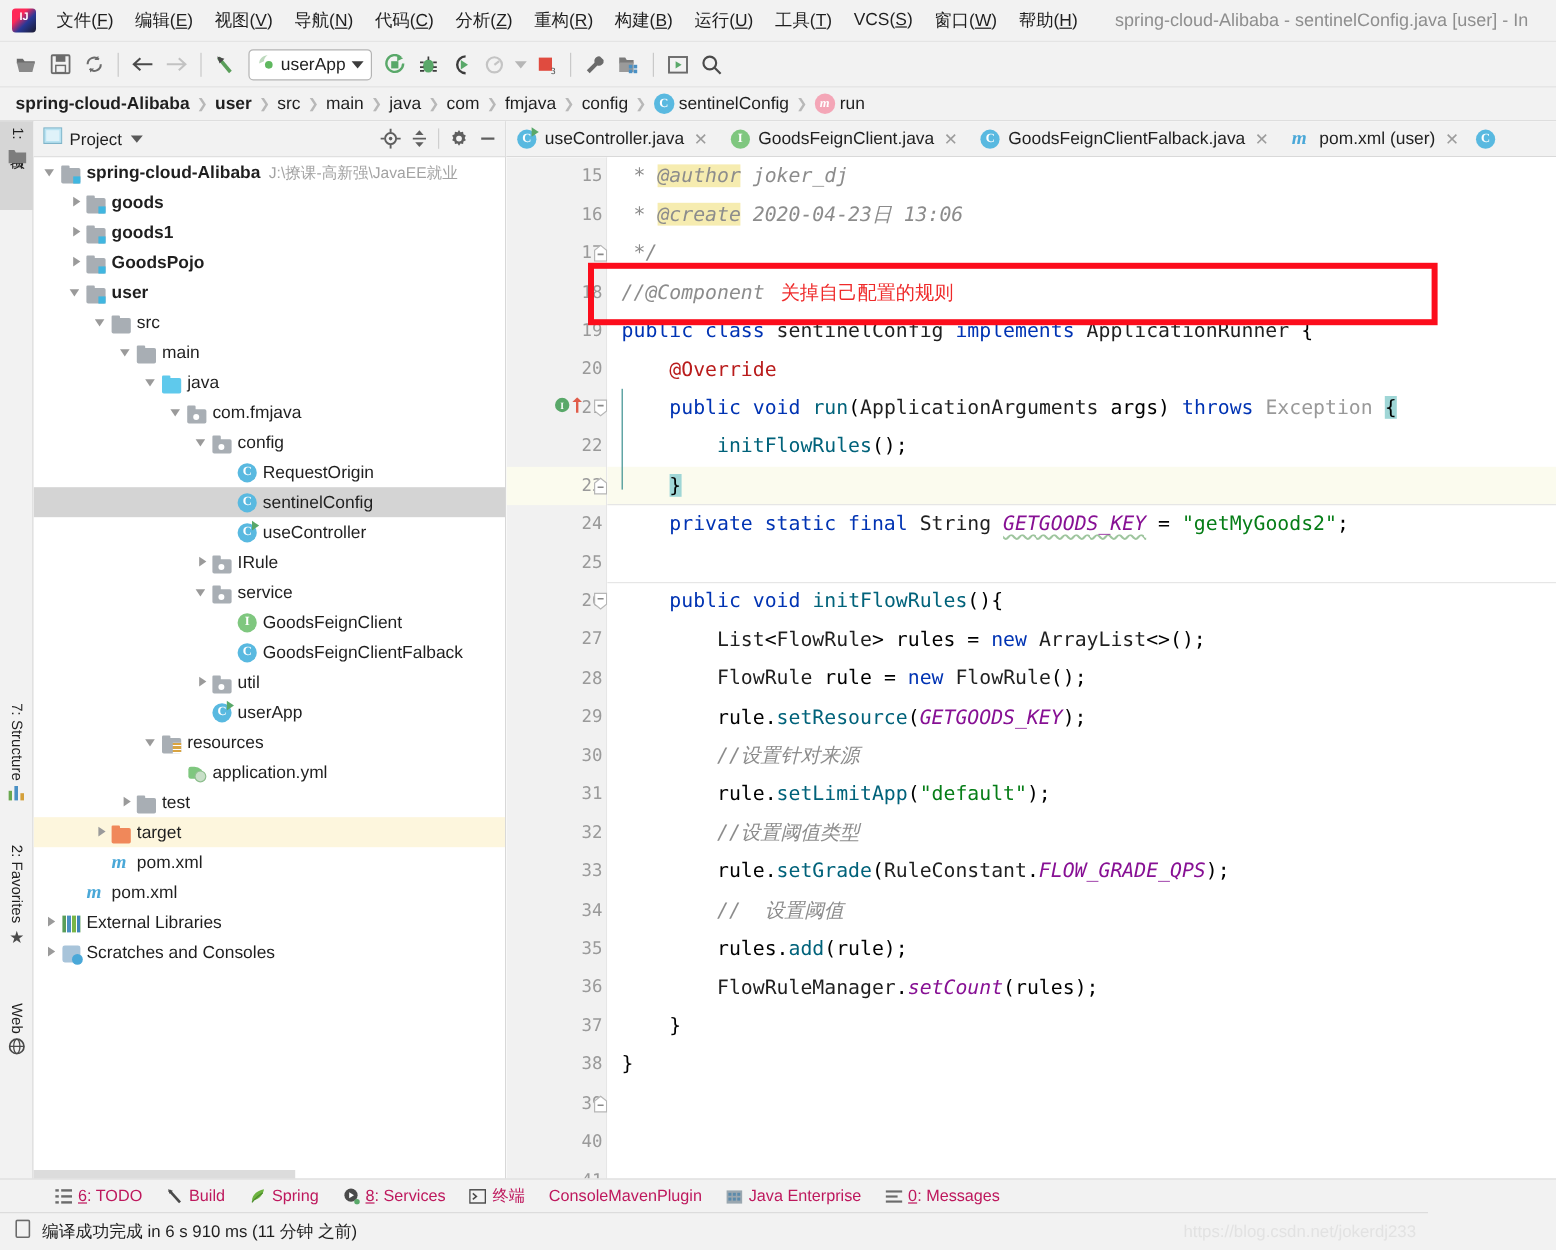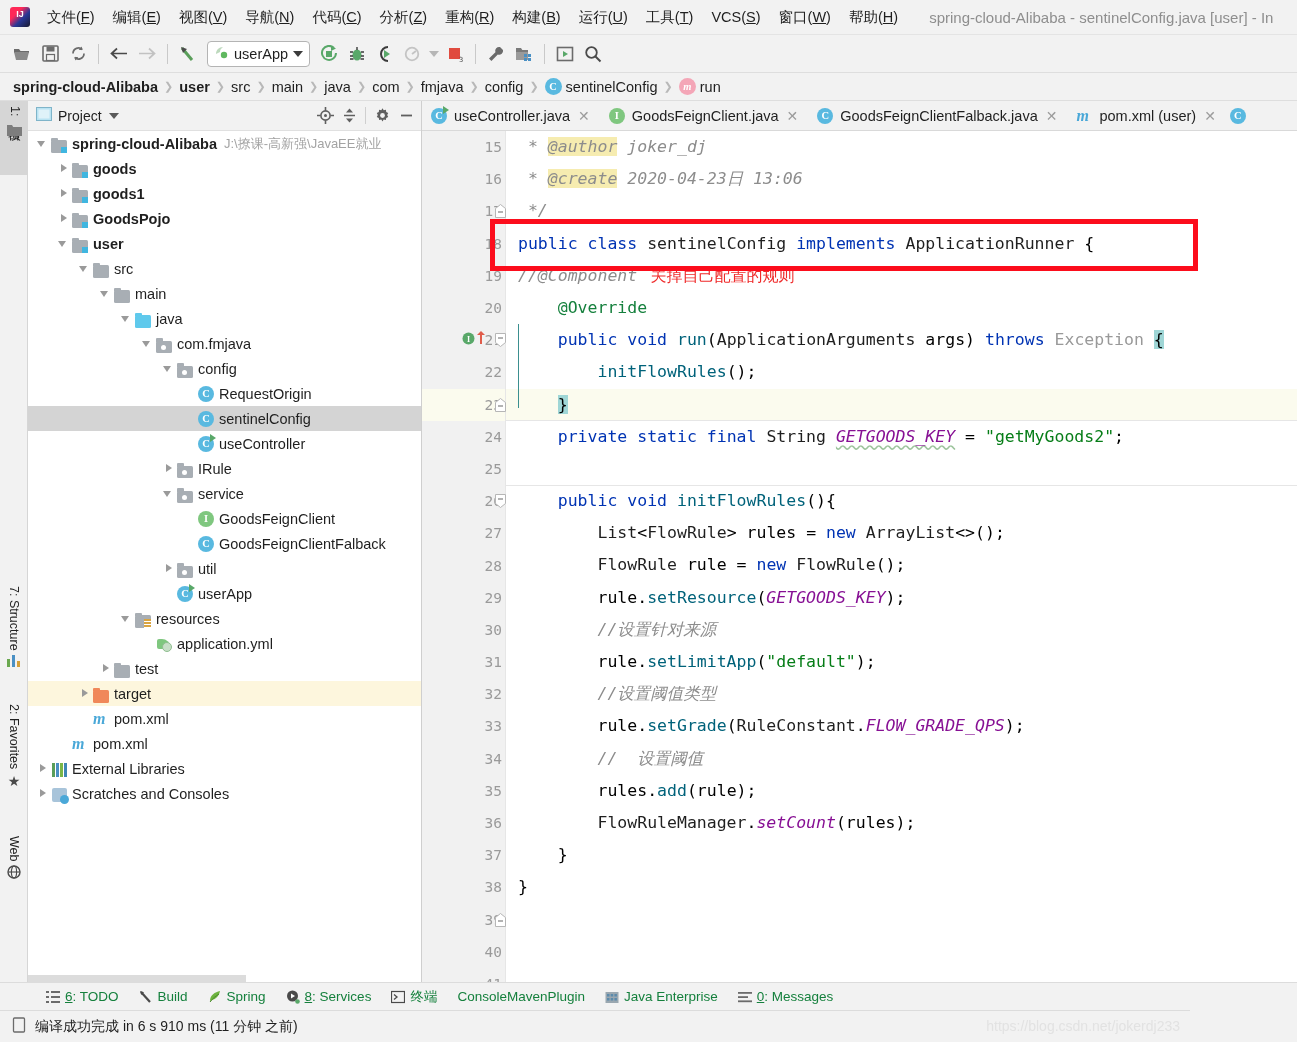--- a/index.html
+++ b/index.html
@@ -239,21 +239,21 @@
     font-size: 16.5px;
   }
   .cline {
     height: 32.2px; line-height: 32.2px; white-space: pre; padding-left: 12px;
     position: relative;
   }
   .cline.hl { background: #fbfbee; }
   .k  { color: #0033b3; }        
   .cm { color: #8c8c8c; font-style: italic; }  
   .jd { color: #8c8c8c; font-style: italic; }
-  .an { color: #15803d; }        
+  .an { color: #b91c1c; }        
   .st { color: #067d17; }        
   .num{ color: #1750eb; }
   .fn { color: #00627a; }
   .cst{ color: #871094; font-style: italic; }
   .ty { color: #1f1f1f; }
   .gy { color: #999; }
   .hl-tag { background: #f6ecb0; }
   .underline { }
   .sel-brace { background: #9fd6d6; }
   .squig {
@@ -268,21 +268,21 @@
   .red-note { color: #ef2a2a; font-family: "Liberation Sans", sans-serif; font-size: 16px; }
 
   
   .toolwin-bar {
     position: absolute; bottom: 32px; left: 0; width: 1297px; height: 28px;
     background: #f2f2f2; display: flex; align-items: center;
     border-top: 1px solid #dcdcdc; padding-left: 36px; gap: 0;
   }
   .tw-btn {
     display: flex; align-items: center; gap: 5px; padding: 3px 10px;
-    font-size: 13.5px; color: #15803d; white-space: nowrap; cursor: default;
+    font-size: 13.5px; color: #be185d; white-space: nowrap; cursor: default;
   }
   .tw-btn u { text-decoration: underline; }
 
   .statusbar {
     position: absolute; bottom: 0; left: 0; width: 1190px; height: 32px;
     background: #f2f2f2; display: flex; align-items: center; padding-left: 12px;
     border-top: 1px solid #dcdcdc;
     text-align: right;
   }
   .status-text { font-size: 14px; color: #1f1f1f; margin-left: 8px; }
@@ -913,22 +913,22 @@
             <span class="gnum">40</span>
           </div>
           <div class="gutter-line">
             <span class="gnum">41</span>
           </div>
         </div>
       <div class="codearea" id="codearea">
           <div class="cline"><span class="jd"> * </span><span class="jd underline hl-tag">@author</span><span class="jd"> joker_dj</span></div>
           <div class="cline"><span class="jd"> * </span><span class="jd underline hl-tag">@create</span><span class="jd"> 2020-04-23日 13:06</span></div>
           <div class="cline"><span class="jd"> */</span></div>
+          <div class="cline"><span class="cm">//@Component</span><span class="red-note">   关掉自己配置的规则</span></div>
           <div class="cline"><span class="k">public class</span> <span class="ty">sentinelConfig</span> <span class="k">implements</span> <span class="ty">ApplicationRunner</span> {</div>
-          <div class="cline"><span class="cm">//@Component</span><span class="red-note">   关掉自己配置的规则</span></div>
           <div class="cline">    <span class="an">@Override</span></div>
           <div class="cline">    <span class="k">public</span> <span class="k">void</span> <span class="fn">run</span>(<span class="ty">ApplicationArguments</span> args) <span class="k">throws</span> <span class="gy">Exception</span> <span class="sel-brace">{</span></div>
           <div class="cline">        <span class="fn">initFlowRules</span>();</div>
           <div class="cline hl">    <span class="sel-brace">}</span></div>
           <div class="cline">    <span class="k">private static final</span> <span class="ty">String</span> <span class="cst squig">GETGOODS_KEY</span> = <span class="st">"getMyGoods2"</span>;</div>
           <div class="cline"></div>
           <div class="cline">    <span class="k">public</span> <span class="k">void</span> <span class="fn">initFlowRules</span>(){</div>
           <div class="cline">        <span class="ty">List</span>&lt;<span class="ty">FlowRule</span>&gt; rules = <span class="k">new</span> <span class="ty">ArrayList</span>&lt;&gt;();</div>
           <div class="cline">        <span class="ty">FlowRule</span> rule = <span class="k">new</span> <span class="ty">FlowRule</span>();</div>
           <div class="cline">        rule.<span class="fn">setResource</span>(<span class="cst">GETGOODS_KEY</span>);</div>

